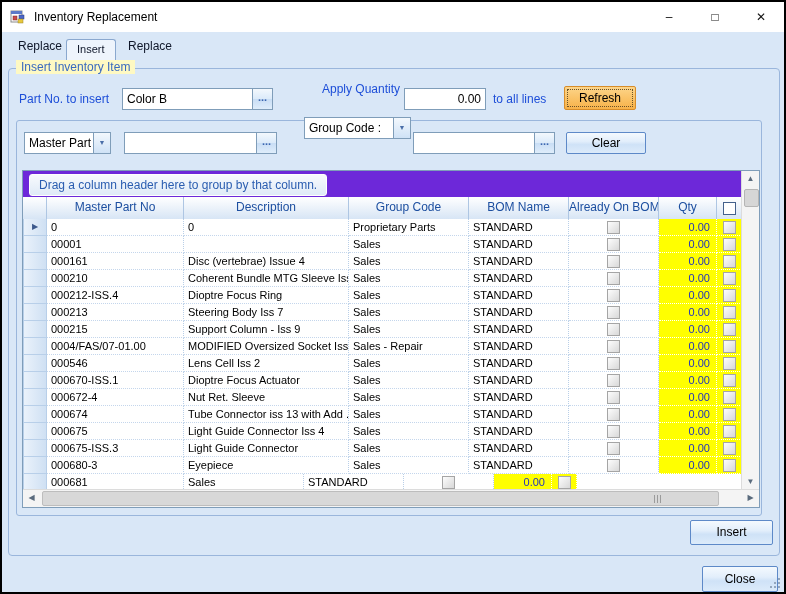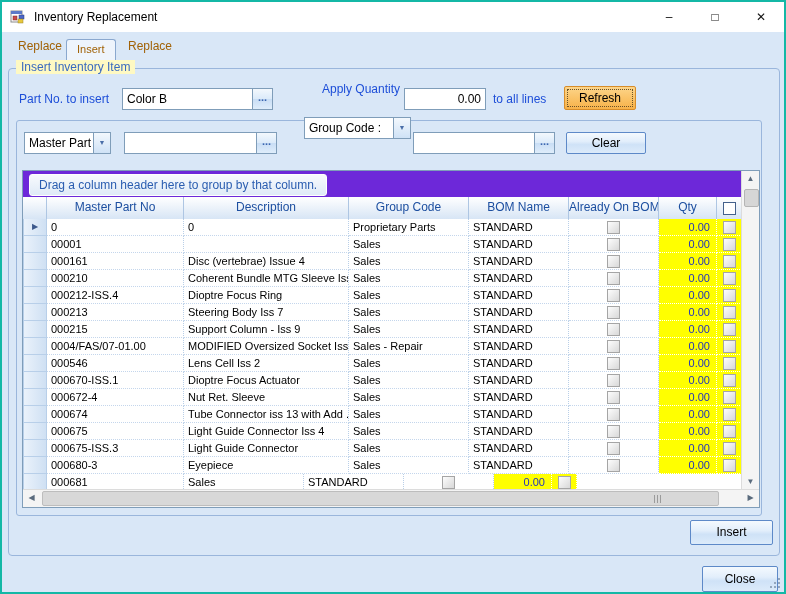--- a/index.html
+++ b/index.html
@@ -1,26 +1,26 @@
 <!DOCTYPE html>
 <html><head>
 <meta charset="utf-8">
 <style>
   html,body{margin:0;padding:0;background:#eaeaea;font-family:"Liberation Sans",sans-serif;}
   .window{position:relative;width:786px;height:594px;box-sizing:border-box;
-    border:2px solid #14b8a6;background:#d9e7f7;overflow:hidden;}
+    border:2px solid #000000;background:#d9e7f7;overflow:hidden;}
   
   .titlebar{position:absolute;left:0;top:0;right:0;height:30px;background:#ffffff;display:flex;align-items:center;}
   .app-icon{width:16px;height:16px;margin-left:8px;flex:0 0 auto;}
   .title-text{margin-left:8px;font-size:12px;color:#000;}
   .win-controls{margin-left:auto;display:flex;height:30px;}
   .win-btn{width:46px;height:30px;line-height:30px;text-align:center;font-size:12px;color:#111;cursor:default;}
   
   .tabstrip{position:absolute;left:0;top:30px;right:0;height:30px;background:#d9e7f7;}
-  .tab{position:absolute;top:4px;height:20px;line-height:20px;padding:0 10px;font-size:12px;color:#a16207;}
+  .tab{position:absolute;top:4px;height:20px;line-height:20px;padding:0 10px;font-size:12px;color:#0f172a;}
   .tab.active{top:7px;height:21px;line-height:19px;background:#eef4fc;border:1px solid #8aa8cf;border-bottom:none;
     border-radius:3px 3px 0 0;font-size:11px;}
   
   .groupbox{position:absolute;left:6px;top:66px;width:770px;height:486px;border:1px solid #9ab6dc;border-radius:4px;}
   .gb-label{position:absolute;left:14px;top:58px;padding:0 5px;background:#fef9c3;color:#3a6ac0;font-size:12px;}
   .lbl{position:absolute;font-size:12px;color:#1d4ed8;}
   .tbox{position:absolute;box-sizing:border-box;height:22px;border:1px solid #7f9db9;background:#fff;
     font-size:12px;color:#000;padding:0 4px;line-height:20px;}
   .tbox.num{text-align:right;}
   .mini-btn{position:absolute;box-sizing:border-box;height:22px;width:21px;border:1px solid #7f9db9;

